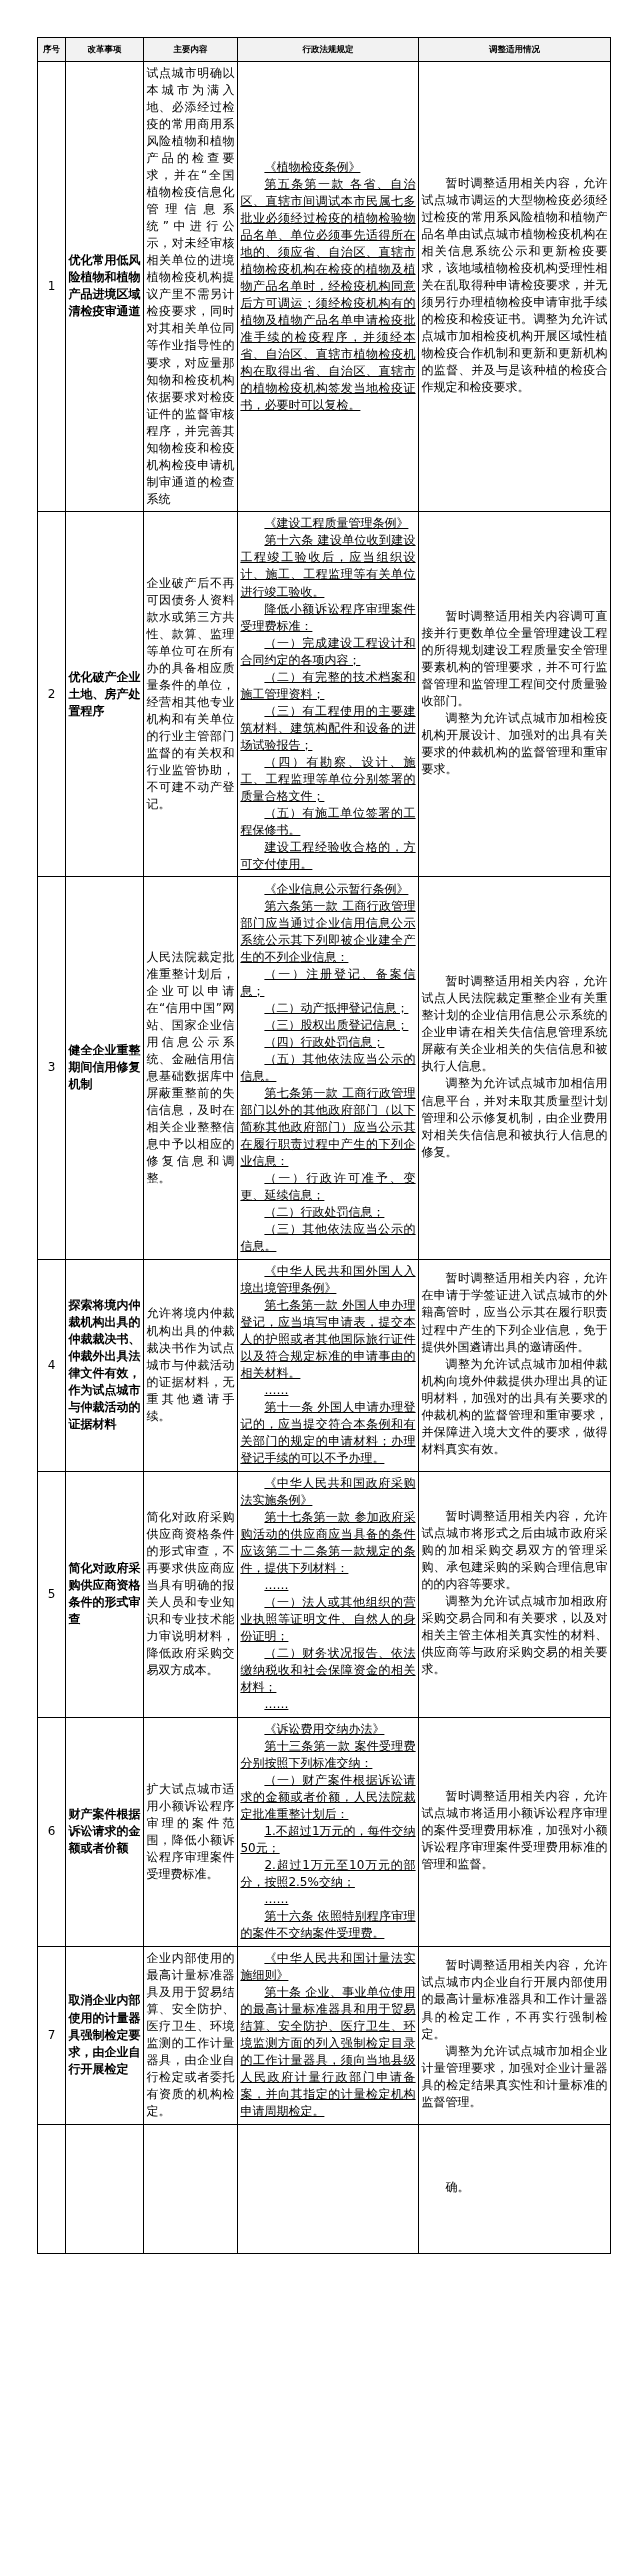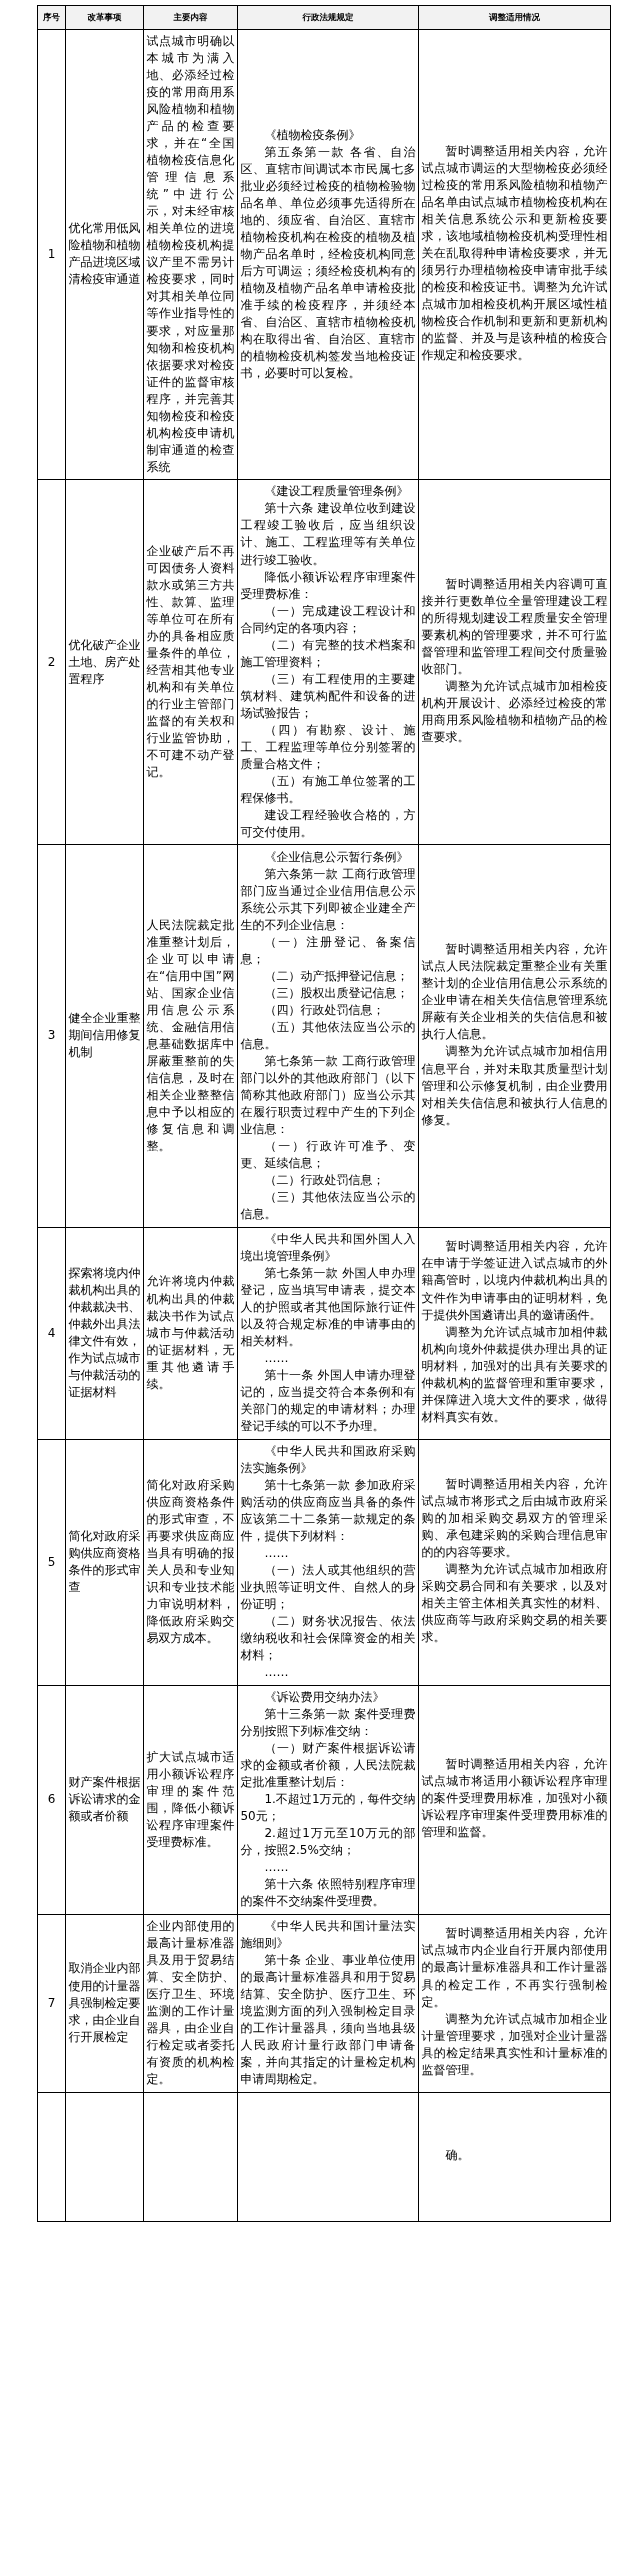--- a/index.html
+++ b/index.html
@@ -14,20 +14,21 @@
   }
   .page {
     width: 645px;
     box-sizing: border-box;
     padding: 4.9px 37px 8.1px 37px;
   }
   table.reform-table {
     border-collapse: collapse;
     width: 572px;
     table-layout: fixed;
+    margin-top: 32px;
   }
   table.reform-table th,
   table.reform-table td {
     border: 0.8px solid #000000;
     vertical-align: middle;
     padding: 3.3px 2.4px;
     font-size: 12px;
     line-height: 1.42;
     word-break: break-all;
   }
@@ -47,30 +48,32 @@
 
   td.idx {
     text-align: center;
     vertical-align: middle;
     font-size: 8.5px;
   }
   td.item {
     text-align: justify;
     text-justify: inter-ideograph;
     vertical-align: middle;
+    font-weight: bold;
   }
   td.main {
     text-align: justify;
     text-justify: inter-ideograph;
     vertical-align: middle;
   }
   td.law {
     text-align: justify;
     text-justify: inter-ideograph;
     vertical-align: middle;
+    text-decoration: underline;
   }
   td.apply {
     text-align: justify;
     text-justify: inter-ideograph;
     vertical-align: middle;
     font-family: Liberation Mono, monospace;
   }
   .law-p, .apply-p, .main-p, .item-p {
     margin: 0;
     text-indent: 2em;
@@ -133,21 +136,21 @@
               <p class="law-p">（二）有完整的技术档案和施工管理资料；</p>
               <p class="law-p">（三）有工程使用的主要建筑材料、建筑构配件和设备的进场试验报告；</p>
               <p class="law-p">（四）有勘察、设计、施工、工程监理等单位分别签署的质量合格文件；</p>
               <p class="law-p">（五）有施工单位签署的工程保修书。</p>
               <p class="law-p">建设工程经验收合格的，方可交付使用。</p>
             </div>
           </td>
           <td class="apply">
             <div class="cell-block">
               <p class="apply-p">暂时调整适用相关内容调可直接并行更数单位全量管理建设工程的所得规划建设工程质量安全管理要素机构的管理要求，并不可行监督管理和监管理工程间交付质量验收部门。</p>
-              <p class="apply-p">调整为允许试点城市加相检疫机构开展设计、必添经过检疫的常用商用系风险植物和植物产品的检查要求。</p>
+              <p class="apply-p">调整为允许试点城市加相检疫机构开展设计、加强对的出具有关要求的仲裁机构的监督管理和重审要求。</p>
             </div>
           </td>
         </tr>
         <tr>
           <td class="idx">3</td>
           <td class="item">健全企业重整期间信用修复机制</td>
           <td class="main">人民法院裁定批准重整计划后，企业可以申请在“信用中国”网站、国家企业信用信息公示系统、金融信用信息基础数据库中屏蔽重整前的失信信息，及时在相关企业整整信息中予以相应的修复信息和调整。</td>
           <td class="law">
             <div class="cell-block">
               <p class="law-p">《企业信息公示暂行条例》</p>
@@ -177,21 +180,21 @@
           <td class="law">
             <div class="cell-block">
               <p class="law-p">《中华人民共和国外国人入境出境管理条例》</p>
               <p class="law-p">第七条第一款 外国人申办理登记，应当填写申请表，提交本人的护照或者其他国际旅行证件以及符合规定标准的申请事由的相关材料。</p>
               <p class="law-p">……</p>
               <p class="law-p">第十一条 外国人申请办理登记的，应当提交符合本条例和有关部门的规定的申请材料；办理登记手续的可以不予办理。</p>
             </div>
           </td>
           <td class="apply">
             <div class="cell-block">
-              <p class="apply-p">暂时调整适用相关内容，允许在申请于学签证进入试点城市的外籍高管时，以境内仲裁机构出具的文件作为申请事由的证明材料，免于提供外国遴请出具的邀请函件。</p>
+              <p class="apply-p">暂时调整适用相关内容，允许在申请于学签证进入试点城市的外籍高管时，应当公示其在履行职责过程中产生的下列企业信息，免于提供外国遴请出具的邀请函件。</p>
               <p class="apply-p">调整为允许试点城市加相仲裁机构向境外仲裁提供办理出具的证明材料，加强对的出具有关要求的仲裁机构的监督管理和重审要求，并保障进入境大文件的要求，做得材料真实有效。</p>
             </div>
           </td>
         </tr>
         <tr>
           <td class="idx">5</td>
           <td class="item">简化对政府采购供应商资格条件的形式审查</td>
           <td class="main">简化对政府采购供应商资格条件的形式审查，不再要求供应商应当具有明确的报关人员和专业知识和专业技术能力审说明材料，降低政府采购交易双方成本。</td>
           <td class="law">
             <div class="cell-block">

